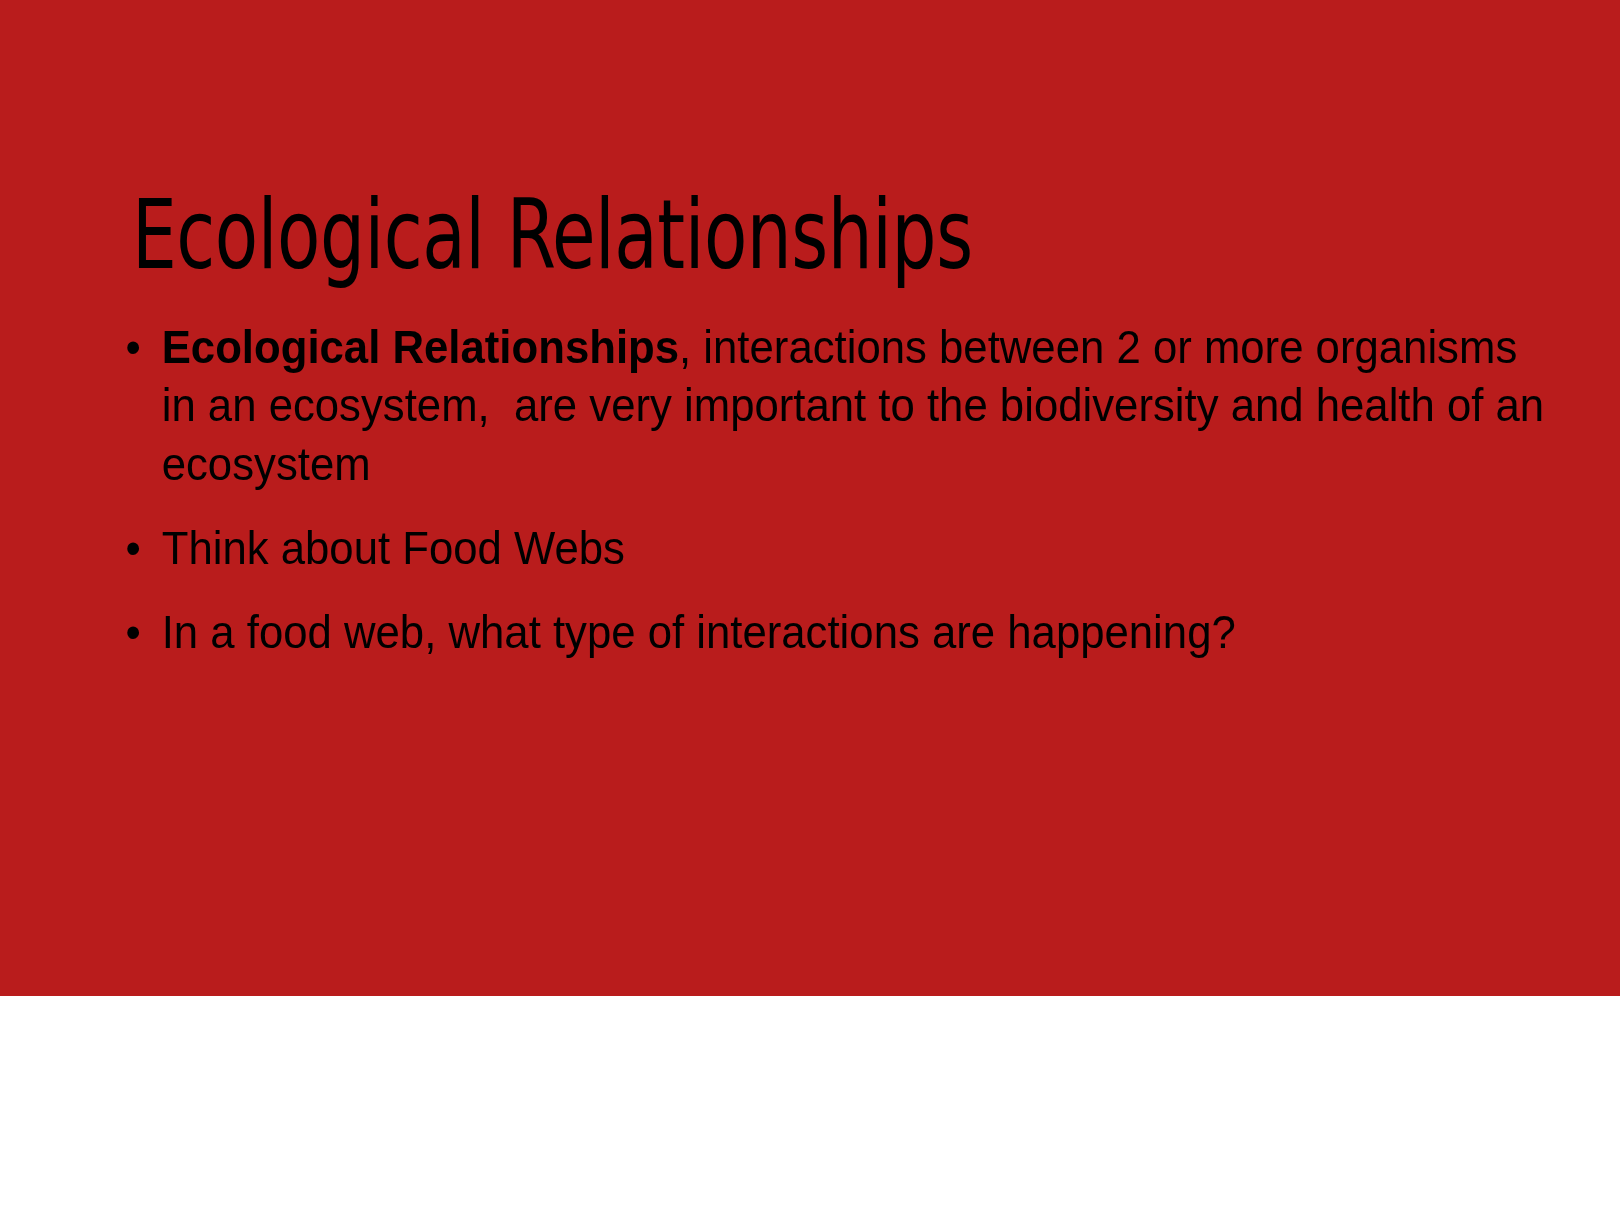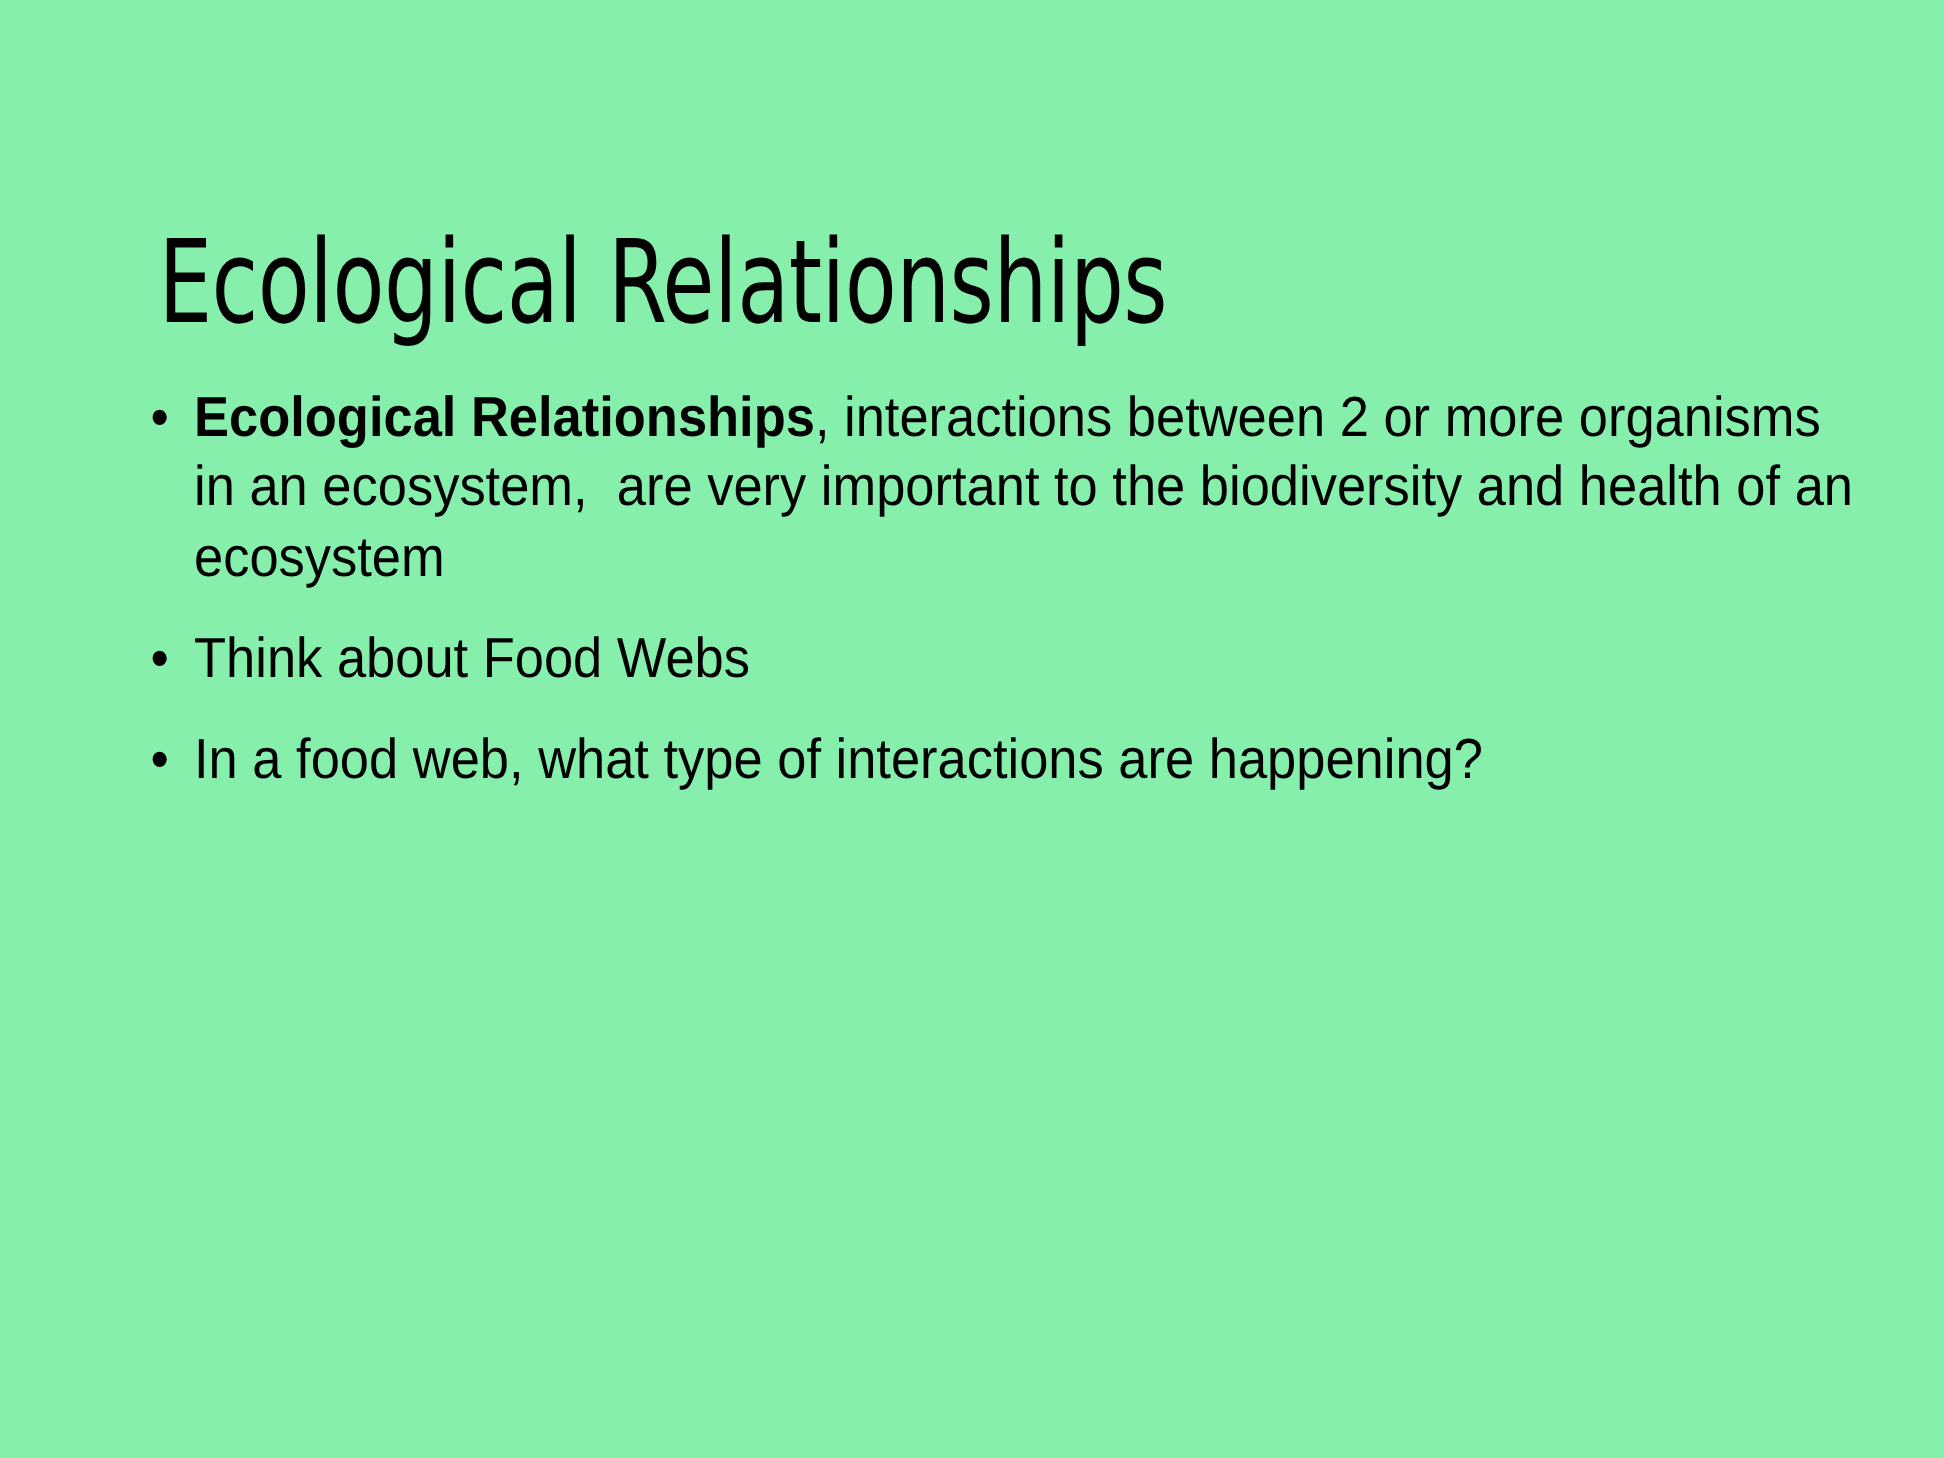--- a/index.html
+++ b/index.html
@@ -13,22 +13,22 @@
     height: 1215px;
     background: #ffffff;
     font-family: "Liberation Sans", "DejaVu Sans", sans-serif;
     color: #000000;
     overflow: hidden;
   }
 
   .slide {
     position: relative;
     width: 1620px;
-    height: 1215px;
-    background: #86efac;
+    height: 996px;
+    background: #b91c1c;
     box-sizing: border-box;
   }
 
   
   .slide-title {
     position: absolute;
     left: 132px;
     top: 118px;
     width: 1360px;
     font-family: "DejaVu Sans Condensed", "Liberation Sans Narrow", "Liberation Sans", sans-serif;

